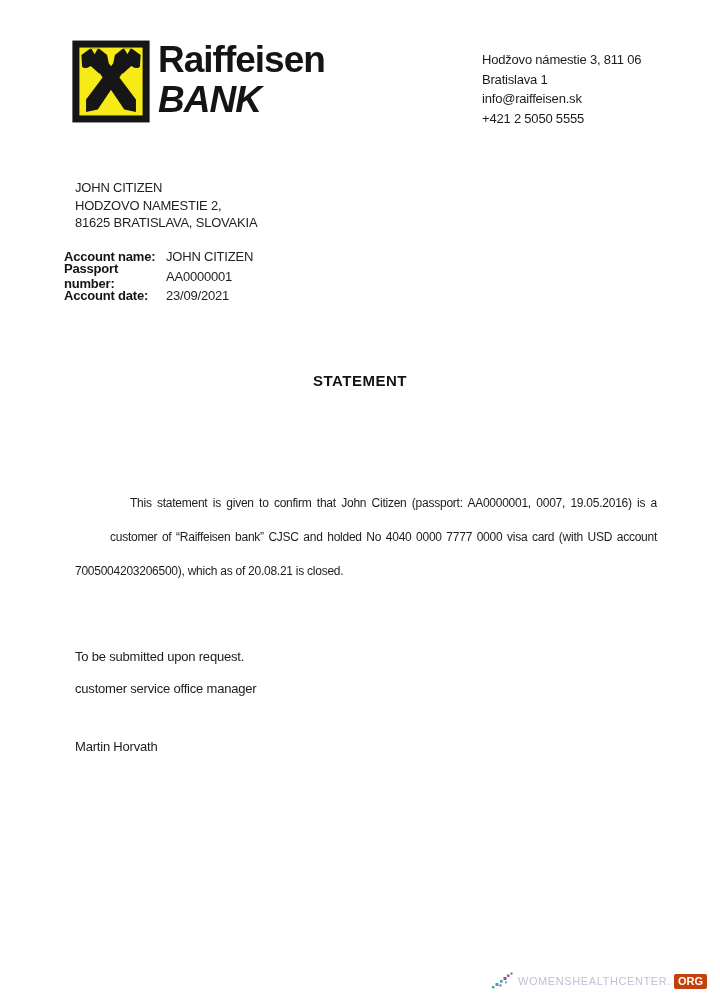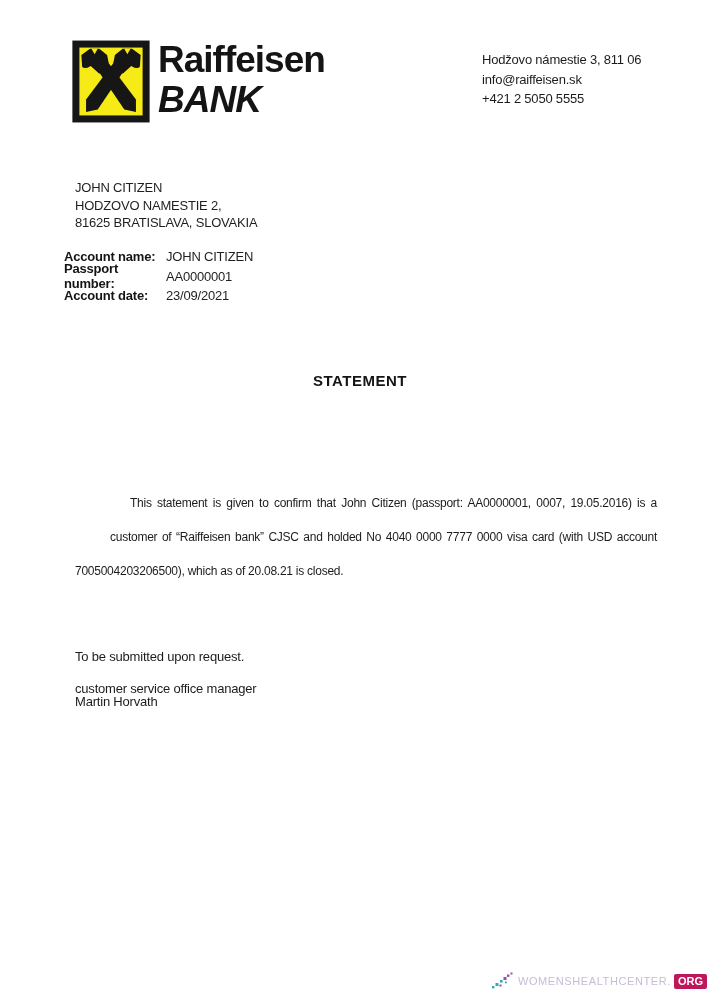--- a/index.html
+++ b/index.html
@@ -129,21 +129,21 @@
   .closing-line {
     position: absolute;
     left: 75px;
     font-size: 13px;
     letter-spacing: -0.2px;
     color: #1c1c1c;
     line-height: 14px;
   }
   .closing-0 { top: 650px; }
   .closing-1 { top: 682px; }
-  .closing-2 { top: 695px; }
+  .closing-2 { top: 740px; }
   
   .watermark {
     position: absolute;
     right: 13px;
     top: 971px;
     display: flex;
     align-items: center;
     gap: 3px;
   }
   .wm-icon {
@@ -185,20 +185,21 @@
       <polygon points="67,11 71,18 75,11" fill="#f6eb16"></polygon>
     </svg>
     <div class="brand">
       <div class="brand-top">Raiffeisen</div>
       <div class="brand-bottom">BANK</div>
     </div>
   </div>
 
   <div class="bank-contact">
     <div>Hodžovo námestie 3, 811 06</div>
+    <div>Bratislava 1</div>
     <div>info@raiffeisen.sk</div>
     <div>+421 2 5050 5555</div>
   </div>
 
   <div class="recipient">
     <div>JOHN CITIZEN</div>
     <div>HODZOVO NAMESTIE 2,</div>
     <div>81625 BRATISLAVA, SLOVAKIA</div>
   </div>
 
@@ -234,16 +235,16 @@
       <rect x="1" y="15" width="2.4" height="2.4" fill="#3aa6ad"></rect>
       <rect x="4.5" y="12" width="3" height="3" fill="#3aa6ad"></rect>
       <rect x="8.5" y="13.5" width="2" height="2" fill="#9c4ea1"></rect>
       <rect x="9" y="9" width="2.6" height="2.6" fill="#3aa6ad"></rect>
       <rect x="12.5" y="6" width="3" height="3" fill="#9c4ea1"></rect>
       <rect x="16" y="3.5" width="2.4" height="2.4" fill="#9c4ea1"></rect>
       <rect x="19.5" y="1.5" width="2" height="2" fill="#9c4ea1"></rect>
       <rect x="14" y="10.5" width="1.8" height="1.8" fill="#3aa6ad"></rect>
     </svg>
     <span class="wm-text" style="color: rgb(200, 188, 214);">WOMENSHEALTHCENTER.</span>
-    <span class="wm-badge" style="background: #be185d; color: rgb(255, 255, 255);">ORG</span>
+    <span class="wm-badge" style="background: #c2410c; color: rgb(255, 255, 255);">ORG</span>
   </div>
 
 </div>
 
 </body></html>

